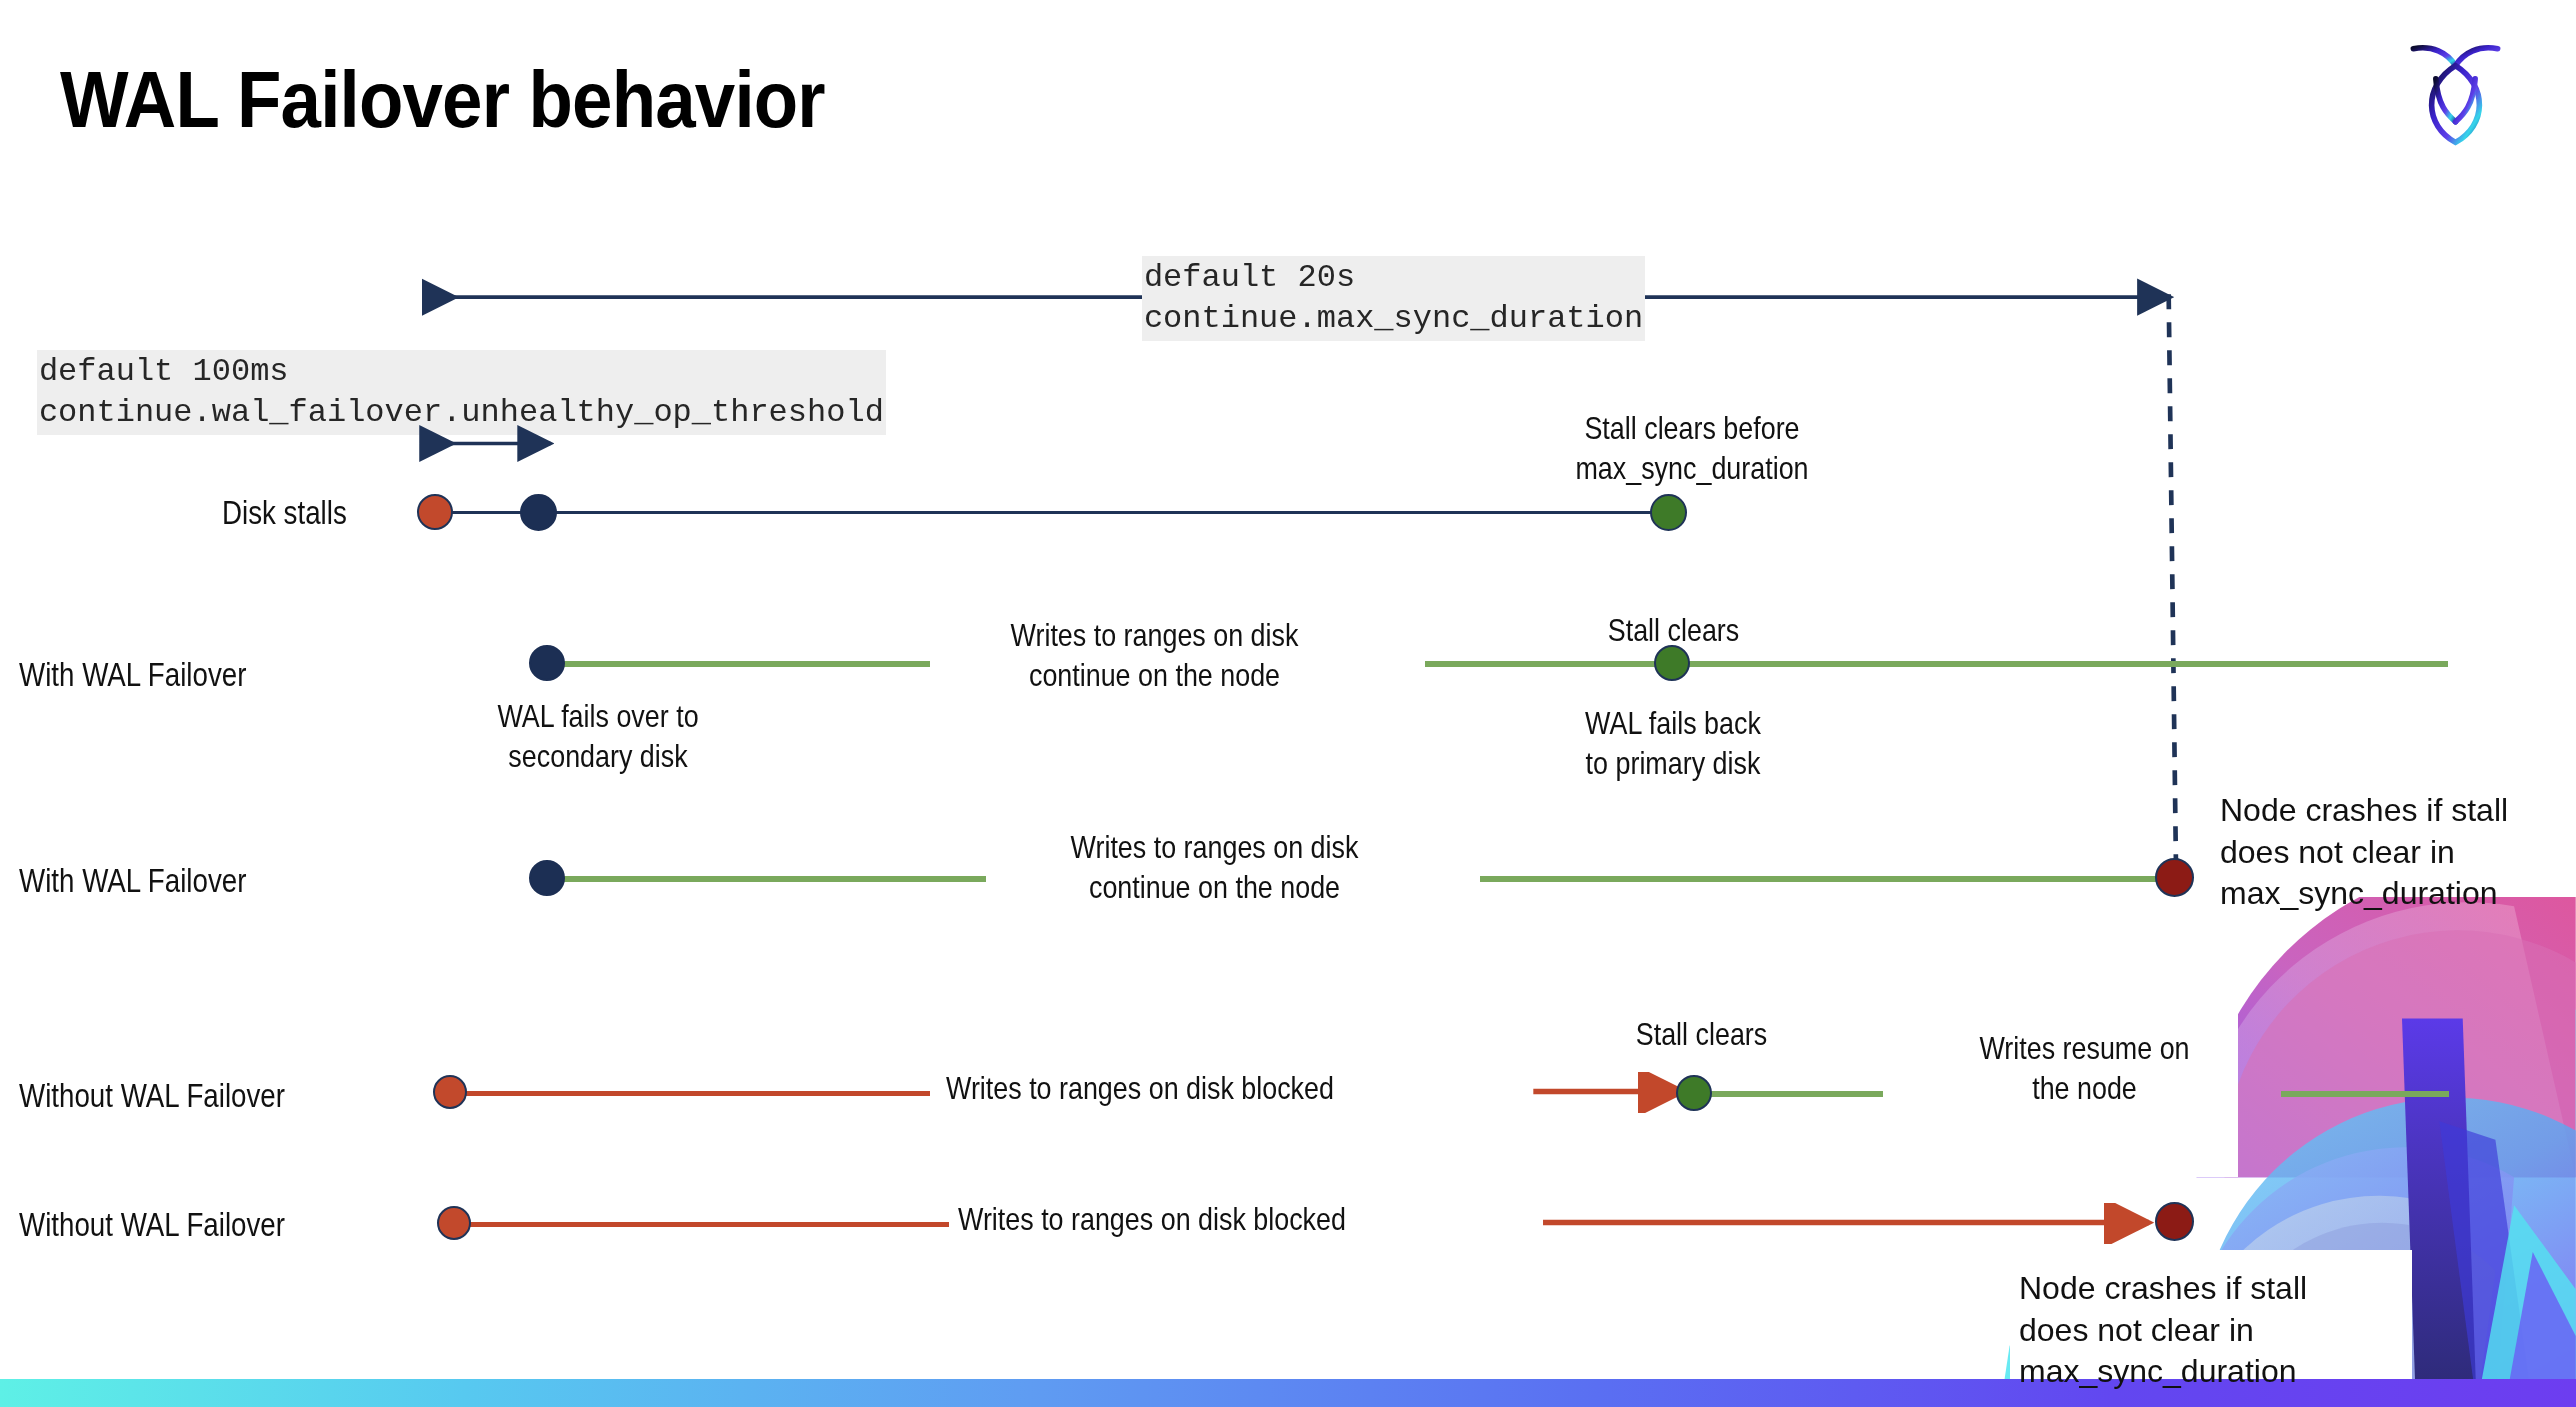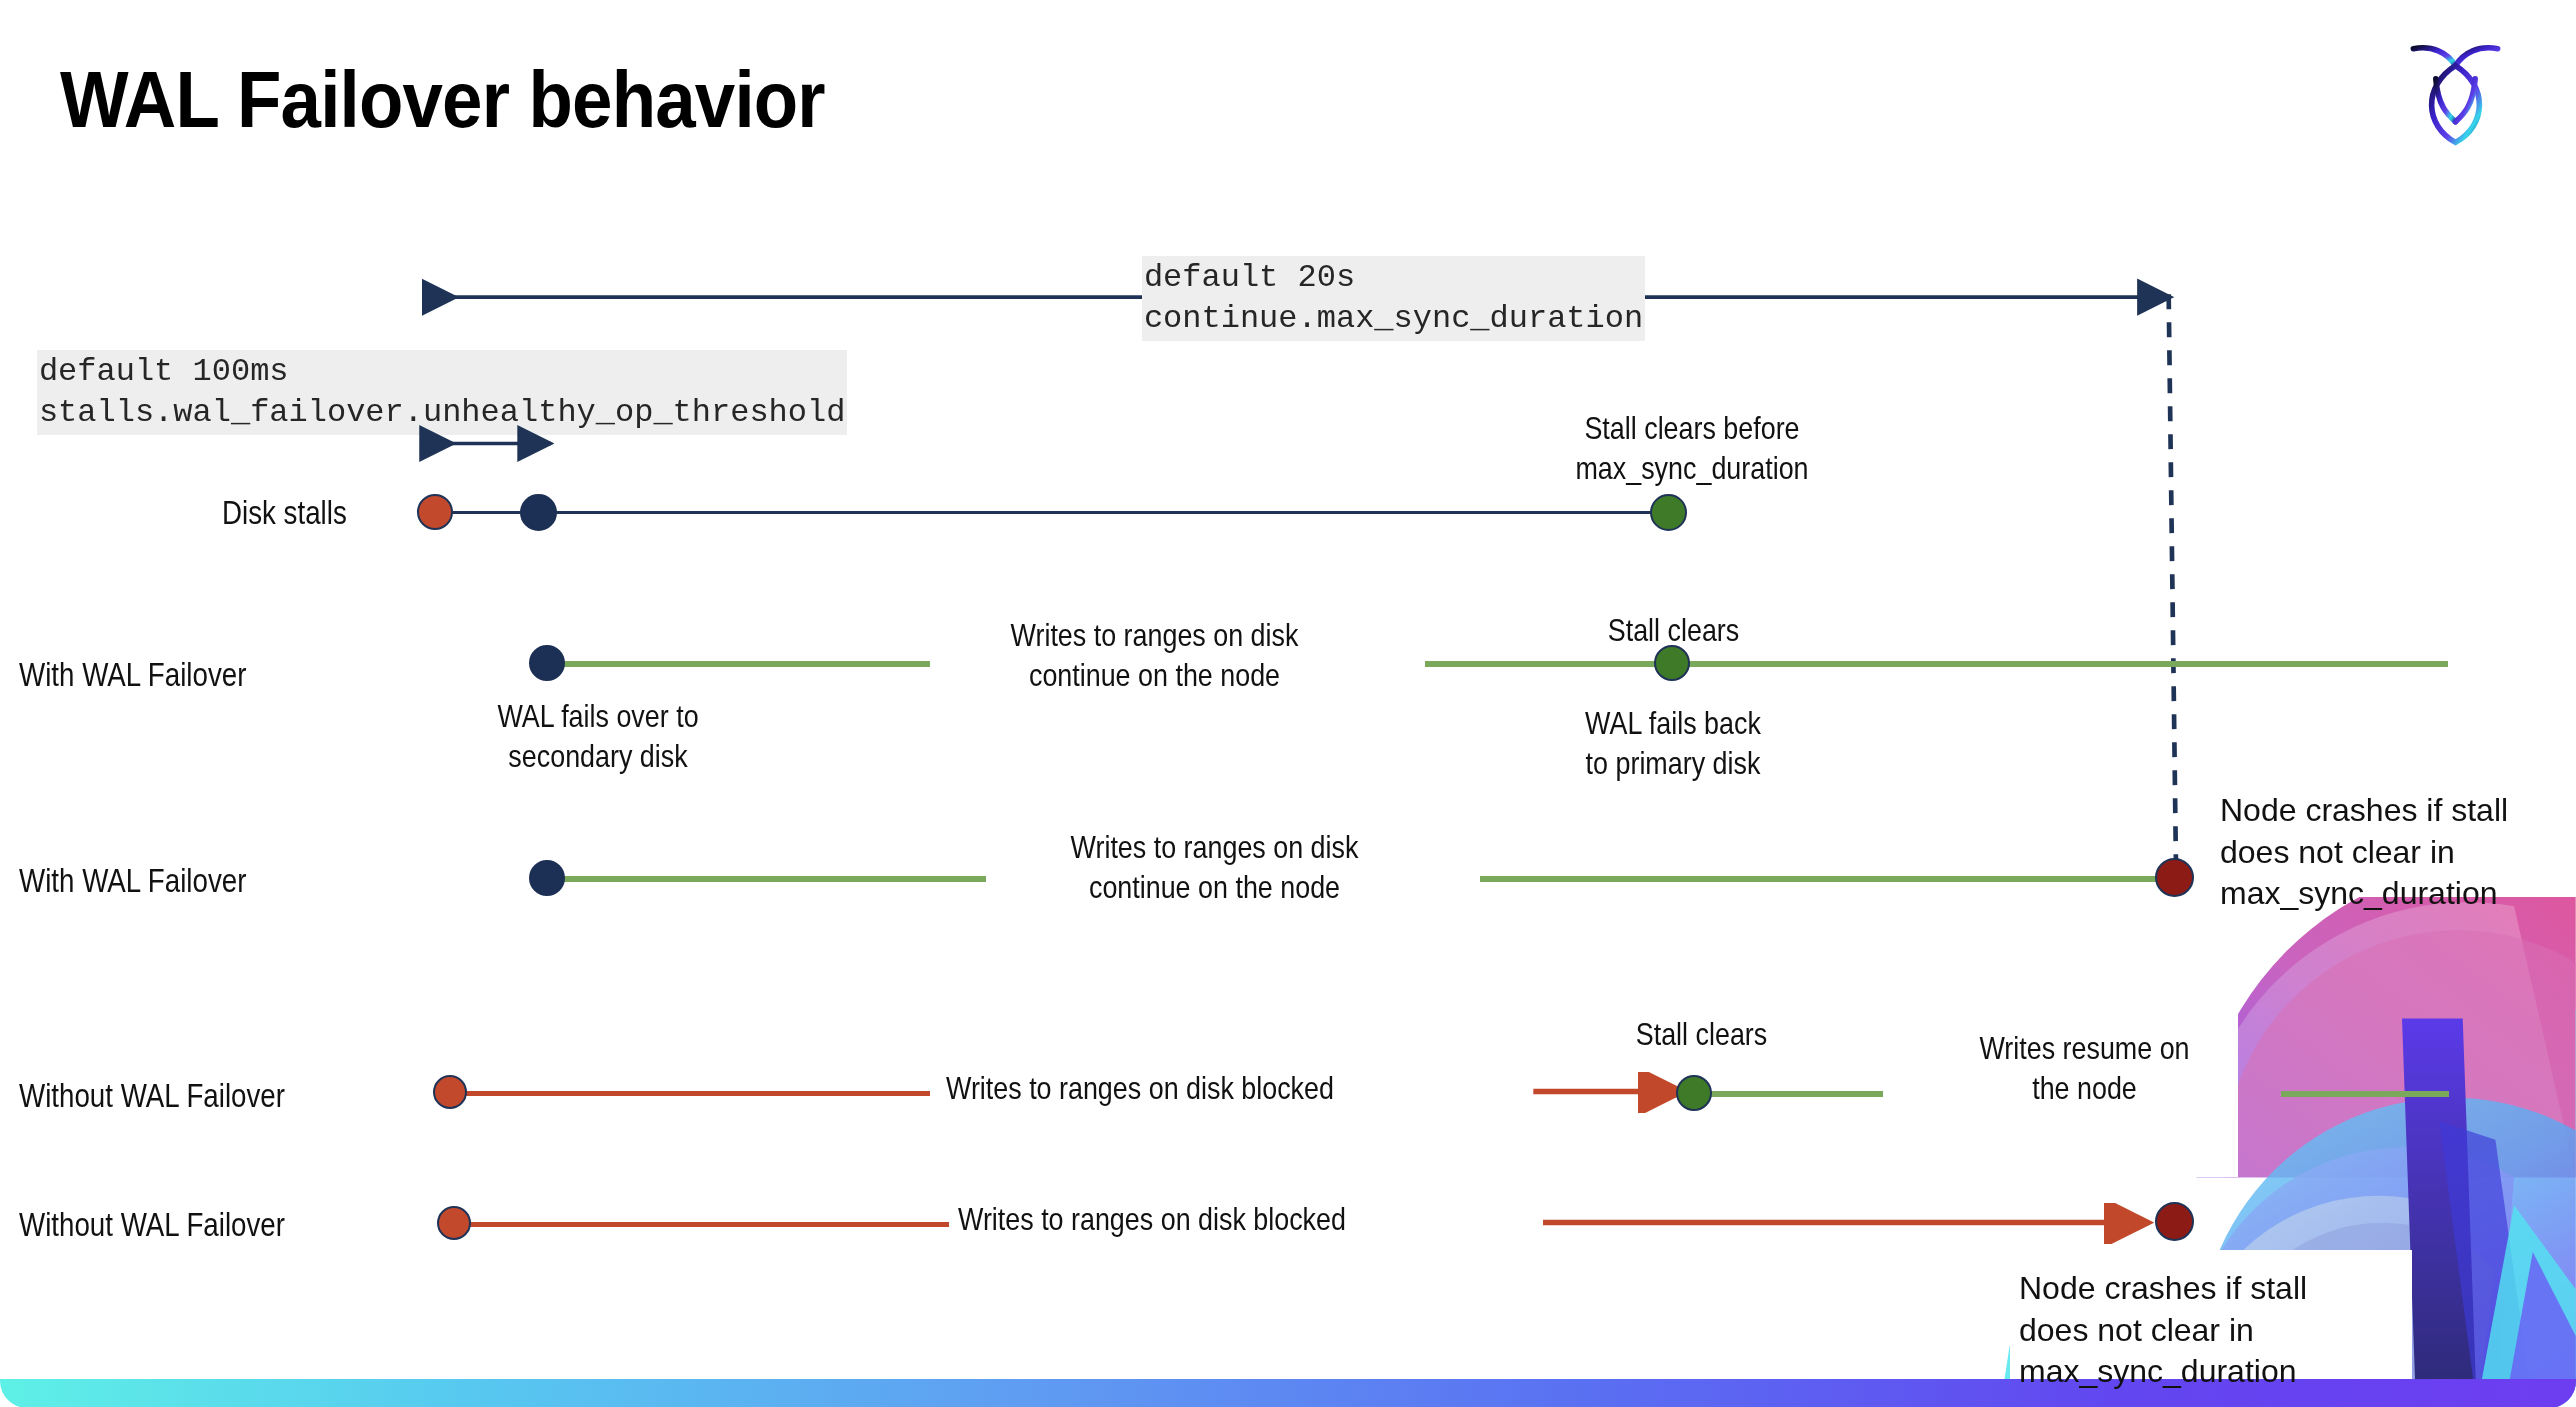--- a/index.html
+++ b/index.html
@@ -7,21 +7,20 @@
     width:2576px;height:1408px;
     background:#ffffff;
     font-family:"Liberation Sans", sans-serif;
     overflow:hidden;
   }
   #slide{
     position:relative;
     width:2576px;height:1408px;
     background:#ffffff;
     overflow:hidden;
-    border-radius:27px;
   }
   .art-clip{
     position:absolute;left:1916px;top:897px;width:660px;height:510px;
     overflow:hidden;
   }
 
   
   #bottom-bar{
     position:absolute;left:0;bottom:0;width:2576px;height:29px;
     background:linear-gradient(90deg,#5ef0e6 0%,#57c9f0 18%,#5f9cf2 40%,#5a6ff2 62%,#6247f0 82%,#6d3df0 100%);
@@ -189,21 +188,21 @@
     <line x1="14" y1="28" x2="1884" y2="28" stroke="#1f3357" stroke-width="4" marker-start="url(#aL)" marker-end="url(#aR)"></line>
   </svg>
 
   <div class="code" style="left:1142px;top:256px;">
     <span>default 20s</span>
     <span>continue.max_sync_duration</span>
   </div>
 
   <div class="code" style="left:37px;top:350px;">
     <span>default 100ms</span>
-    <span>stalls.wal_failover.unhealthy_op_threshold</span>
+    <span>continue.wal_failover.unhealthy_op_threshold</span>
   </div>
 
   <svg style="position:absolute;left:411px;top:425px;width:159px;height:37px;" viewBox="0 0 170 40" width="159" height="37">
     <line x1="12" y1="20" x2="150" y2="20" stroke="#1f3357" stroke-width="4" marker-start="url(#aL)" marker-end="url(#aR)"></line>
   </svg>
 
   <svg style="position:absolute;left:2150px;top:290px;width:56px;height:603px;" viewBox="0 0 60 645" width="56" height="603">
     <line x1="20" y1="4" x2="28" y2="630" stroke="#1f3357" stroke-width="5" stroke-dasharray="16 14"></line>
   </svg>
 

